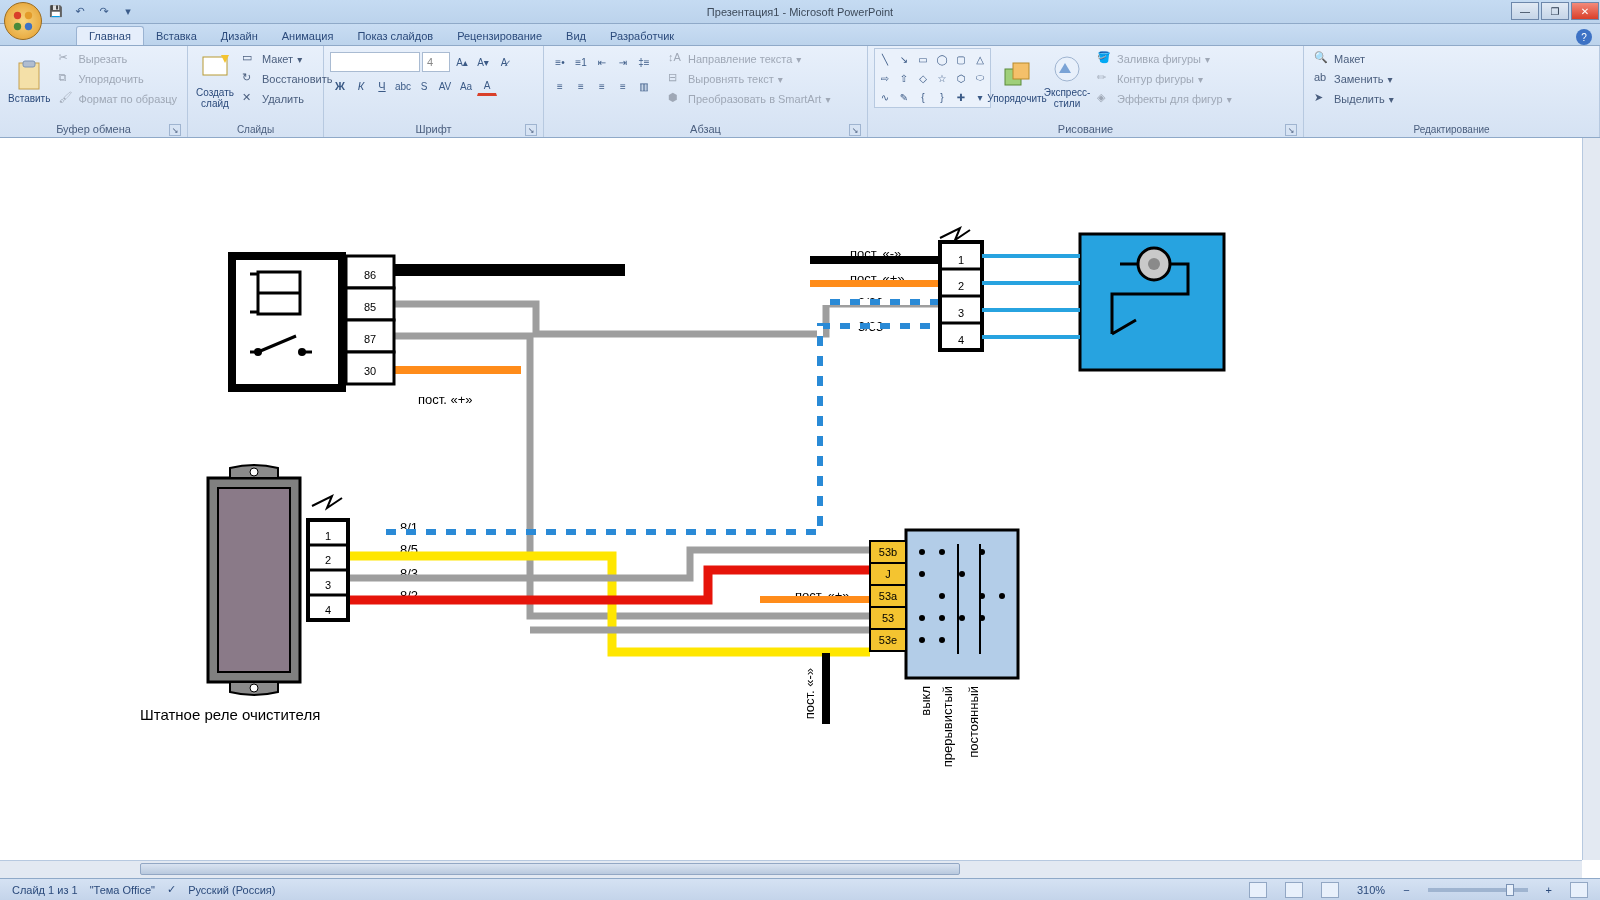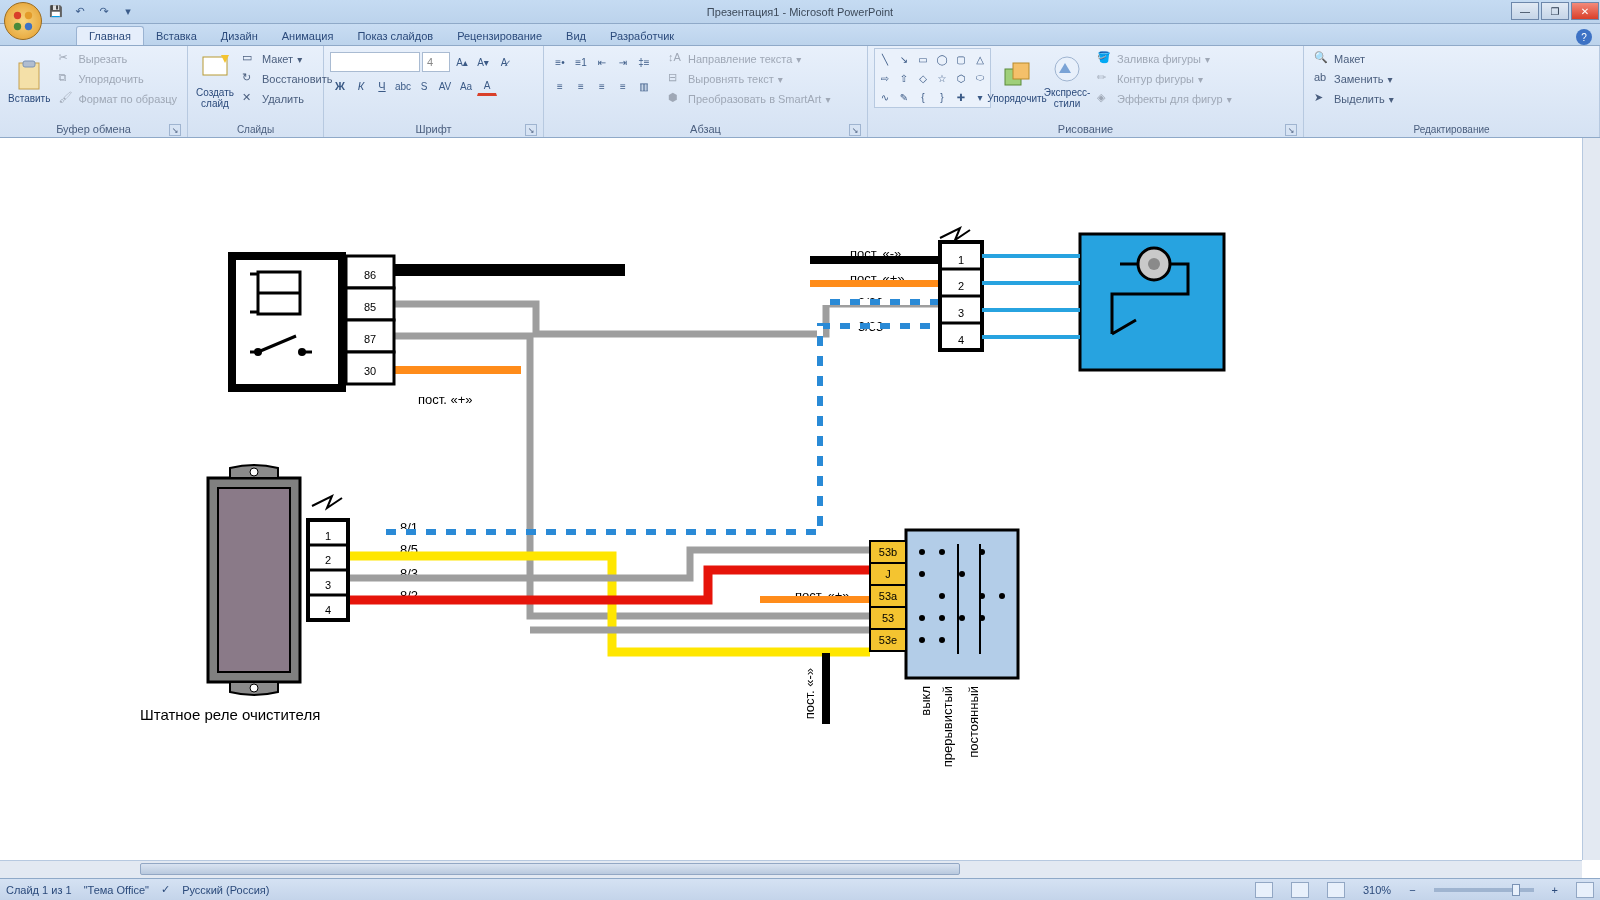--- a/index.html
+++ b/index.html
@@ -47,21 +47,21 @@
 .svglayer { position: absolute; top: 0; left: 0; }
 .txt { position: absolute; font-size: 15px; color: #000; text-align: center; line-height: 1.2; }
 .vtxt { writing-mode: vertical-rl; transform: rotate(180deg); font-size: 13px; }
 
 
 .hscroll { position: absolute; bottom: 0; left: 0; right: 18px; height: 18px; background: #e3e9f2; border-top: 1px solid #b7c9e0; }
 .hscroll .thumb { position: absolute; top: 2px; left: 140px; width: 820px; height: 12px; background: linear-gradient(#d9e3f1,#b9c9de); border: 1px solid #92a7c4; border-radius: 2px; }
 .vscroll { position: absolute; right: 0; top: 0; bottom: 18px; width: 18px; background: #e3e9f2; border-left: 1px solid #b7c9e0; }
 
 
-.statusbar { position: absolute; bottom: 0; left: 0; right: 0; height: 22px; background: linear-gradient(#d5e2f3,#c4d4ea); border-top: 1px solid #8fa9c8; display: flex; align-items: center; font-size: 10px; color: #2b4a7b; padding: 0 6px; gap: 12px; }
+.statusbar { position: absolute; bottom: 0; left: 0; right: 0; height: 22px; background: linear-gradient(#d5e2f3,#c4d4ea); border-top: 1px solid #8fa9c8; display: flex; align-items: center; font-size: 10px; color: #2b4a7b; padding: 0 12px; gap: 12px; }
 .statusbar .right { margin-left: auto; display: flex; align-items: center; gap: 18px; }
 .viewbtn { width: 18px; height: 16px; border: 1px solid #92a7c4; background: #e8f0fb; }
 .zoom-slider { width: 100px; height: 4px; background: #9fb4d0; position: relative; }
 .zoom-slider .handle { position: absolute; top: -4px; left: 78px; width: 8px; height: 12px; background: #e8f0fb; border: 1px solid #7a92b4; }
 </style>
 </head>
 <body>
 
 <div class="titlebar">
   <div class="office-btn">

